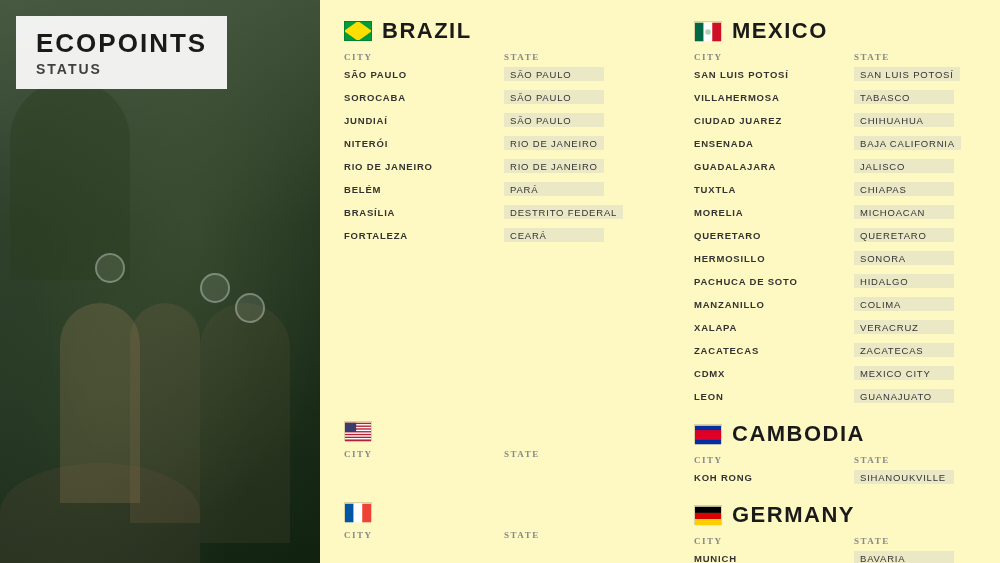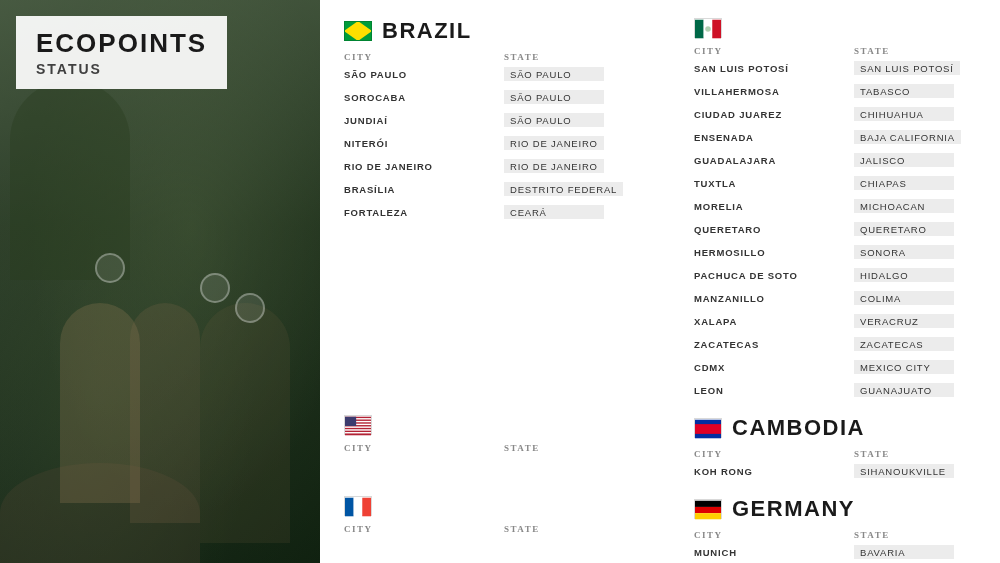--- a/index.html
+++ b/index.html
@@ -53,21 +53,21 @@
       font-weight: 700;
       color: #404040;
       letter-spacing: 2px;
       text-transform: uppercase;
       margin-top: 2px;
     }
 
     
     .right-panel {
       flex: 1;
-      background: #ffffff;
+      background: #fef9c3;
       padding: 18px 24px;
       overflow: hidden;
       display: grid;
       grid-template-columns: 1fr 1fr;
       grid-template-rows: auto auto auto;
       gap: 0 30px;
     }
 
     .country-section {
       margin-bottom: 18px;
@@ -297,39 +297,44 @@
         </div>
         <div class="data-row">
           <div class="cell-city">NITERÓI</div>
           <div class="cell-state">RIO DE JANEIRO</div>
         </div>
         <div class="data-row">
           <div class="cell-city">RIO DE JANEIRO</div>
           <div class="cell-state">RIO DE JANEIRO</div>
         </div>
         <div class="data-row">
+          <div class="cell-city">BELÉM</div>
+          <div class="cell-state">PARÁ</div>
+        </div>
+        <div class="data-row">
           <div class="cell-city">BRASÍLIA</div>
           <div class="cell-state">DESTRITO FEDERAL</div>
         </div>
         <div class="data-row">
           <div class="cell-city">FORTALEZA</div>
           <div class="cell-state">CEARÁ</div>
         </div>
       </div>
     </div>
     <div class="country-section">
       <div class="country-header">
         <div class="flag">
           <svg width="28" height="20" viewBox="0 0 28 20">
       <rect width="9.3" height="20" x="0" fill="#006847"></rect>
       <rect width="9.3" height="20" x="9.3" fill="#fff"></rect>
       <rect width="9.4" height="20" x="18.6" fill="#ce1126"></rect>
       <circle cx="14" cy="10" r="3" fill="rgba(0,100,0,0.3)"></circle>
     </svg>
         </div>
+        <span class="country-name">MEXICO</span>
       </div>
       <div class="col-headers">
         <div class="col-header">CITY</div>
         <div class="col-header">STATE</div>
       </div>
       <div class="data-rows">
         <div class="data-row">
           <div class="cell-city">SAN LUIS POTOSÍ</div>
           <div class="cell-state">SAN LUIS POTOSÍ</div>
         </div>

